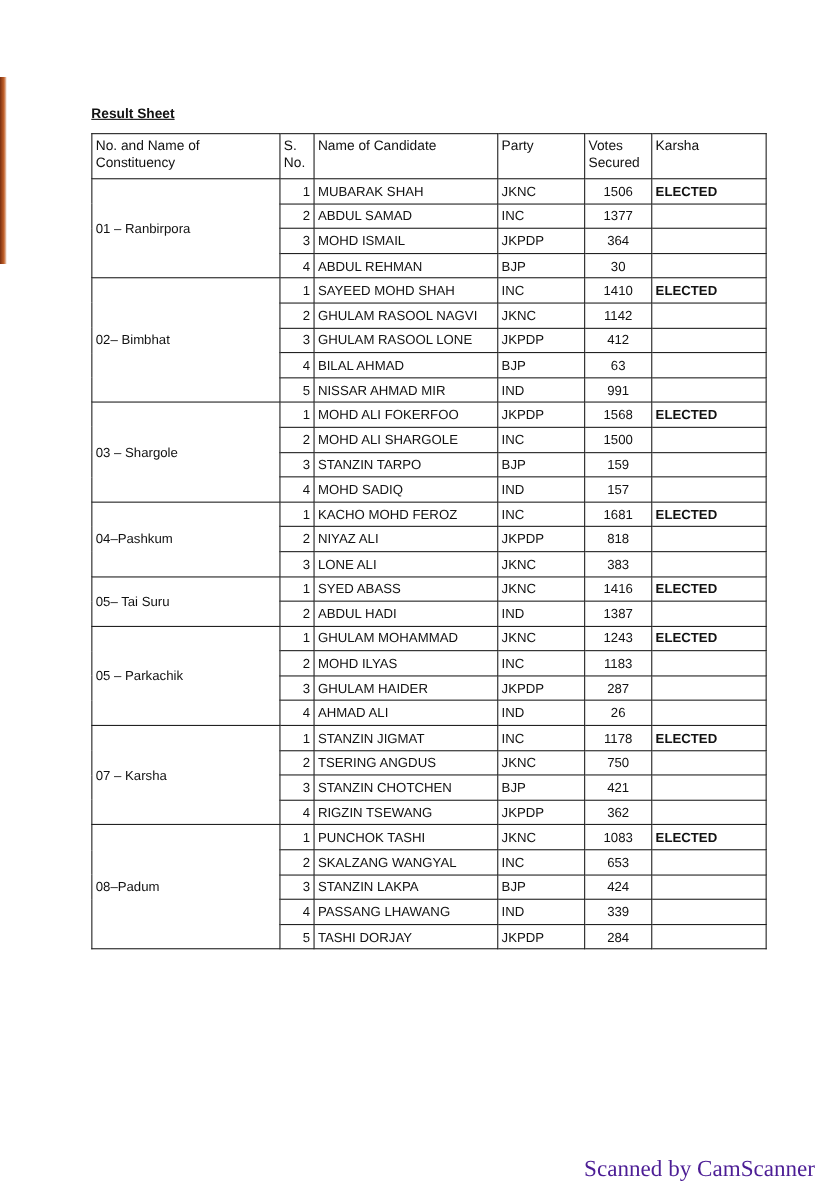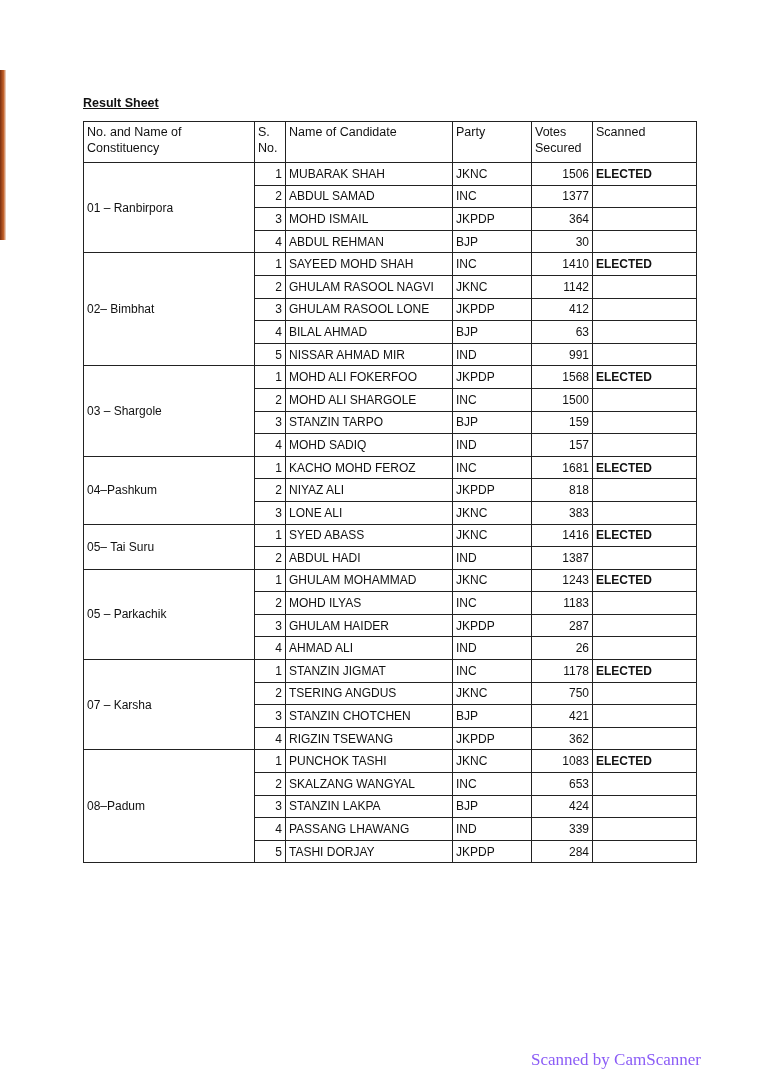--- a/index.html
+++ b/index.html
@@ -32,43 +32,43 @@
     font-weight: normal; text-align: left; vertical-align: top;
     height: 38px; line-height: 16px; padding-top: 2px;
     font-size: 12.5px;
   }
   th.col-votes, th.col-party { text-align: center; }
   td { height: 21.6px; }
   td.c-const { width: 164px; font-size: 12px; }
   td.c-sno { width: 24px; text-align: right; padding-right: 6px; }
   td.c-name { width: 160px; font-size: 12px; }
   td.c-party { width: 72px; font-size: 18px; line-height: 18px; padding-left: 4px; }
-  td.c-votes { width: 54px; text-align: right; vertical-align: top; padding-top: 1px; font-size: 12px; }
+  td.c-votes { width: 54px; text-align: center; vertical-align: top; padding-top: 1px; font-size: 12px; }
   td.c-remarks { font-weight: bold; vertical-align: top; padding-top: 1px; font-size: 12.5px; }
   .footer {
     position: absolute; left: 531px; top: 1050px;
-    font-family: "Liberation Serif", serif; font-size: 17px; color: #8b5cf6;
+    font-family: "Liberation Serif", serif; font-size: 21px; color: #4c1d95;
   }
 </style>
 </head>
 <body>
 
 <div class="edge"></div>
 
 <div class="sheet-title">Result Sheet</div>
 
 <table class="results">
   <thead>
     <tr>
       <th style="width:164px">No. and Name of Constituency</th>
       <th style="width:24px">S. No.</th>
       <th style="width:160px">Name of Candidate</th>
       <th class="col-party" style="width:72px">Party</th>
       <th class="col-votes" style="width:54px">Votes Secured</th>
-      <th>Scanned</th>
+      <th>Karsha</th>
     </tr>
   </thead>
   <tbody id="results-body">
       <tr>
         <td class="c-const" rowspan="4">01 – Ranbirpora</td>
         <td class="c-sno">1</td>
         <td class="c-name">MUBARAK SHAH</td>
         <td class="c-party">JKNC</td>
         <td class="c-votes">1506</td>
         <td class="c-remarks">ELECTED</td>

